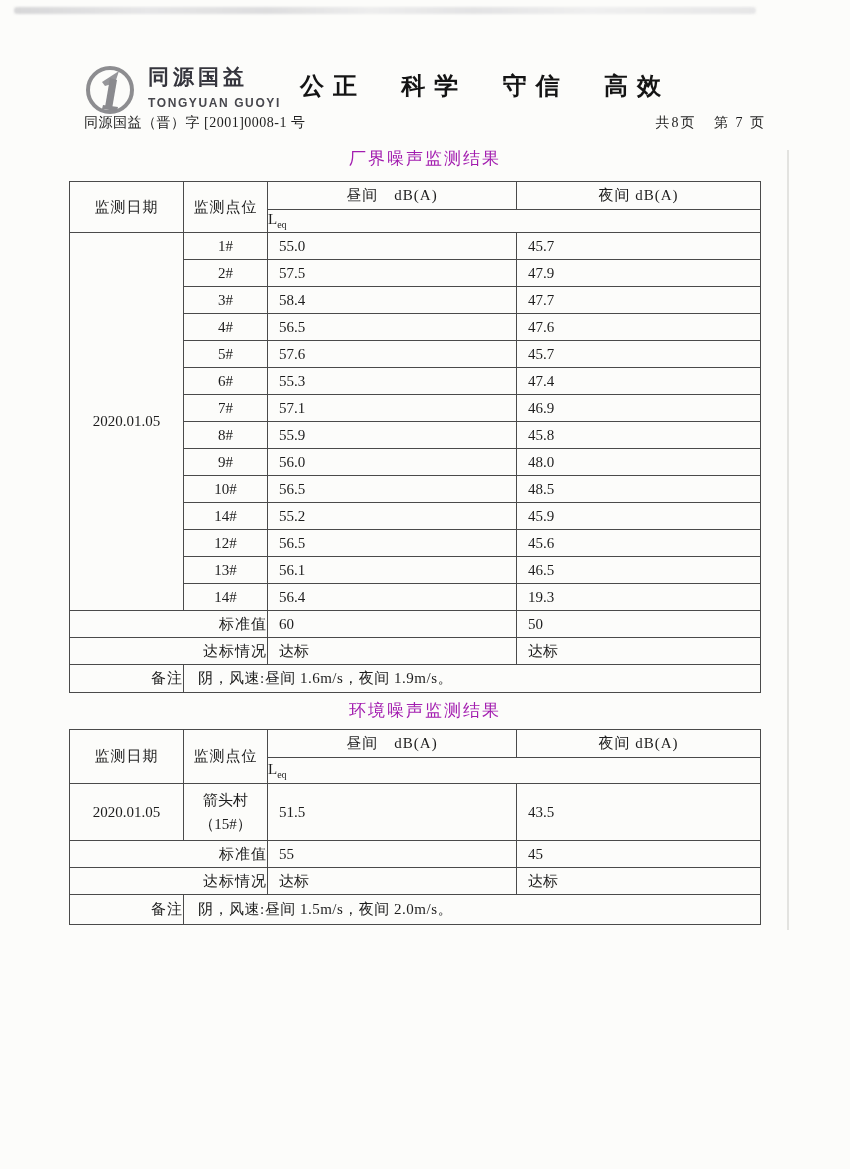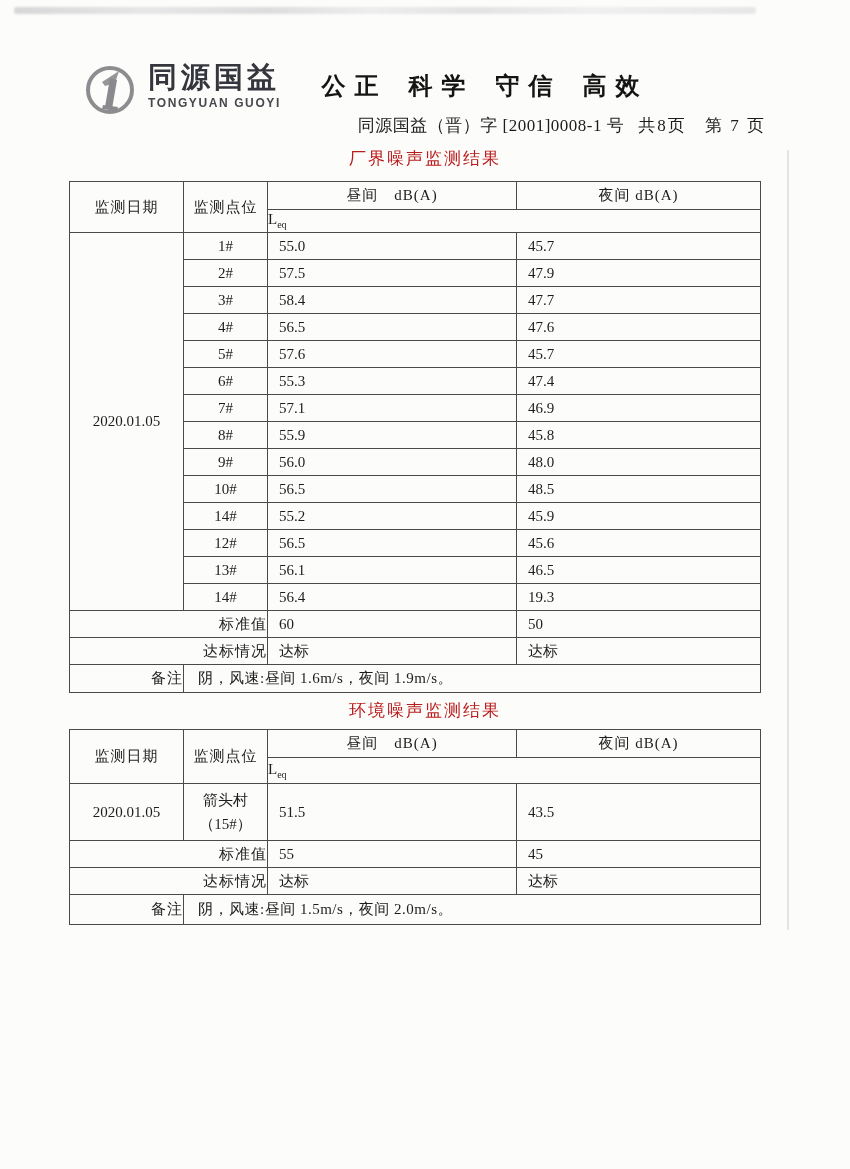--- a/index.html
+++ b/index.html
@@ -10,33 +10,33 @@
   }
   
   .smudge{position:absolute;top:7px;left:14px;width:742px;height:7px;
     background:linear-gradient(90deg,#b9b9bd 0%,#d6d6da 18%,#c4c4c8 34%,#e2e2e4 48%,#cfcfd3 62%,#e6e6e8 78%,#d5d5d8 100%);
     opacity:.55;filter:blur(1px);border-radius:3px;}
   .edge-shadow{position:absolute;left:787px;top:150px;width:2px;height:780px;background:#e3e3e0;}
 
   
   .logo-wrap{position:absolute;left:82px;top:60px;display:flex;align-items:flex-start;}
   .logo-icon{width:56px;height:56px;margin-right:10px;}
-  .logo-cn{font-size:29px;font-weight:bold;letter-spacing:4px;color:#35353d;
+  .logo-cn{font-size:21px;font-weight:bold;letter-spacing:4px;color:#35353d;
     font-family:"Liberation Sans","DejaVu Sans",sans-serif;line-height:34px;}
   .logo-en{font-size:12px;font-weight:bold;letter-spacing:1.6px;color:#47474d;
     font-family:"Liberation Sans","DejaVu Sans",sans-serif;margin-top:2px;}
-  .slogans{position:absolute;left:300px;top:70px;width:370px;display:flex;justify-content:center;gap:21px;}
+  .slogans{position:absolute;left:300px;top:70px;width:370px;display:flex;justify-content:space-between;gap:21px;}
   .slogan{font-size:24px;font-weight:bold;letter-spacing:9px;color:#141414;}
-  .doc-line{position:absolute;left:84px;top:114px;width:682px;display:flex;justify-content:flex-end;font-size:17px;}
+  .doc-line{position:absolute;left:84px;top:114px;width:682px;display:flex;justify-content:space-between;font-size:14px;}
   .doc-number{letter-spacing:.5px;}
   .page-info span{margin-left:14px;letter-spacing:2px;}
 
   
   .sec-title{position:absolute;left:0;width:100%;text-align:center;
-    font-size:17px;letter-spacing:2px;color:#b91c1c;}
+    font-size:17px;letter-spacing:2px;color:#a21caf;}
   .t1-title{top:147px;} .t2-title{top:699px;}
 
   
   table{border-collapse:collapse;table-layout:fixed;position:absolute;left:69px;background:transparent;}
   .tbl1{top:181px;} .tbl2{top:729px;}
   td{border:1px solid #4a4a4a;font-size:15px;padding:0;vertical-align:middle;
      color:#1d1d1d;line-height:1.25;}
   .hdr{text-align:center;letter-spacing:1px;}
   .c-date,.c-point{text-align:center;}
   .c-val{text-align:left;padding-left:11px;font-family:Liberation Serif, serif;}

